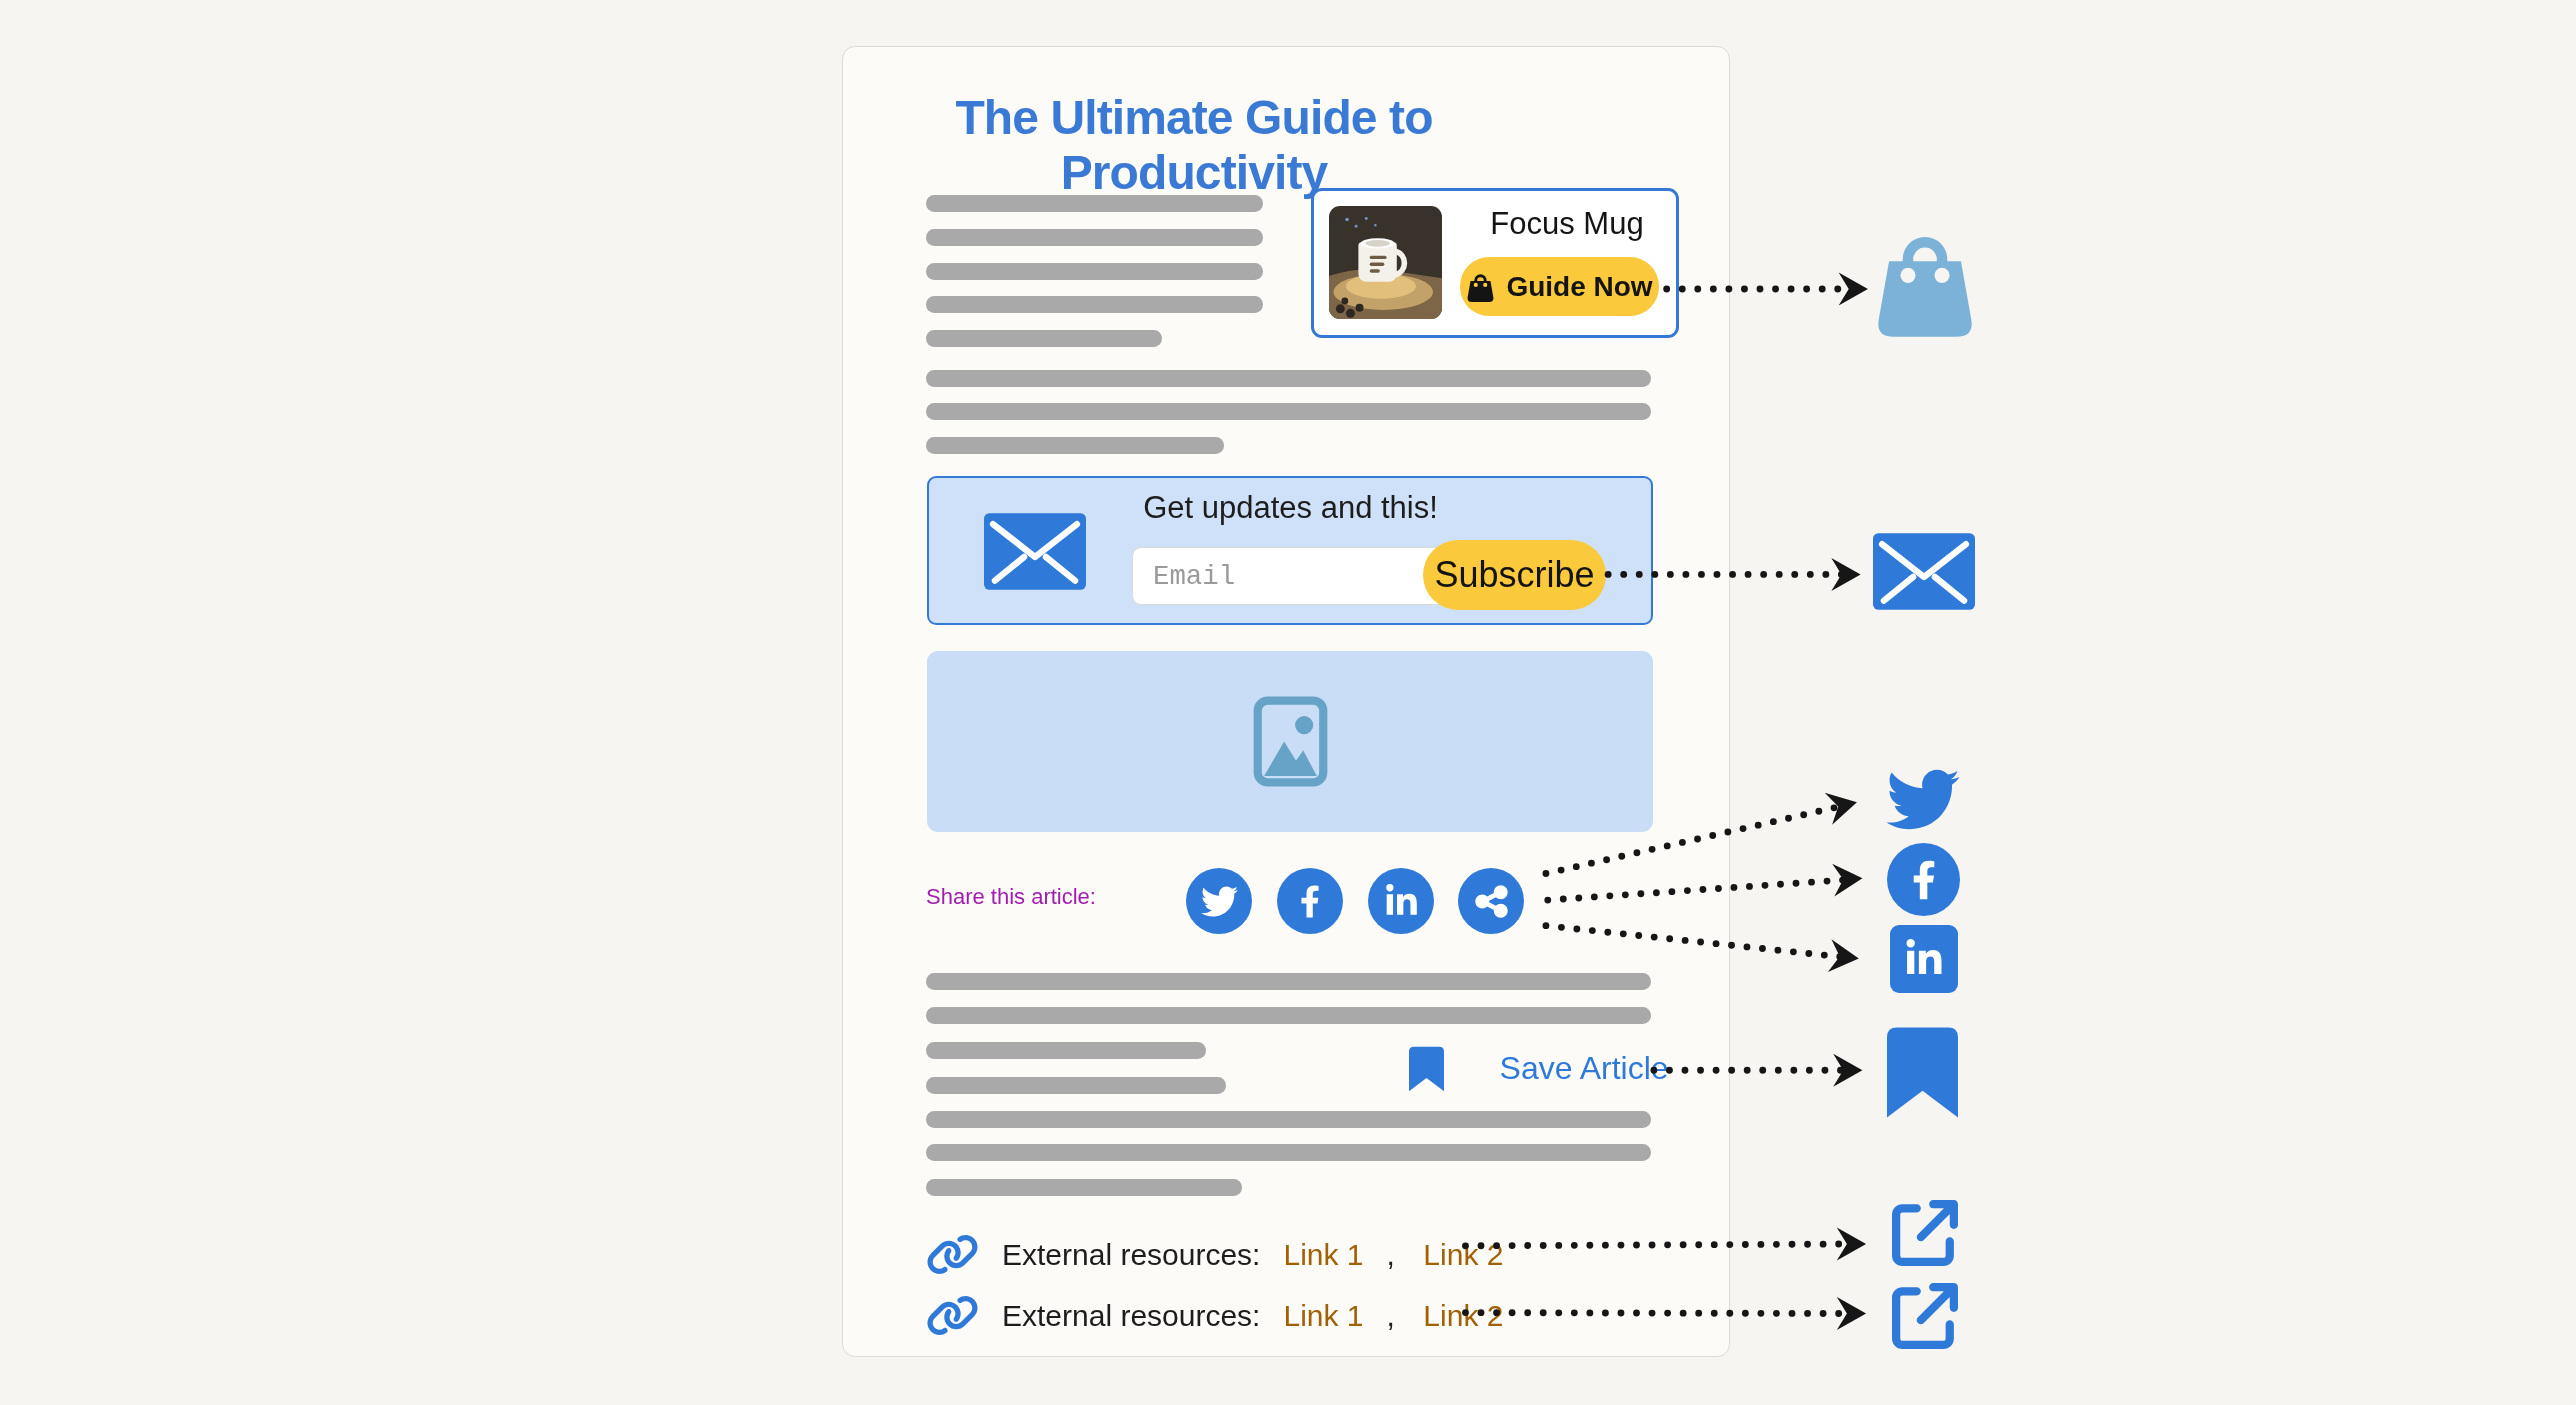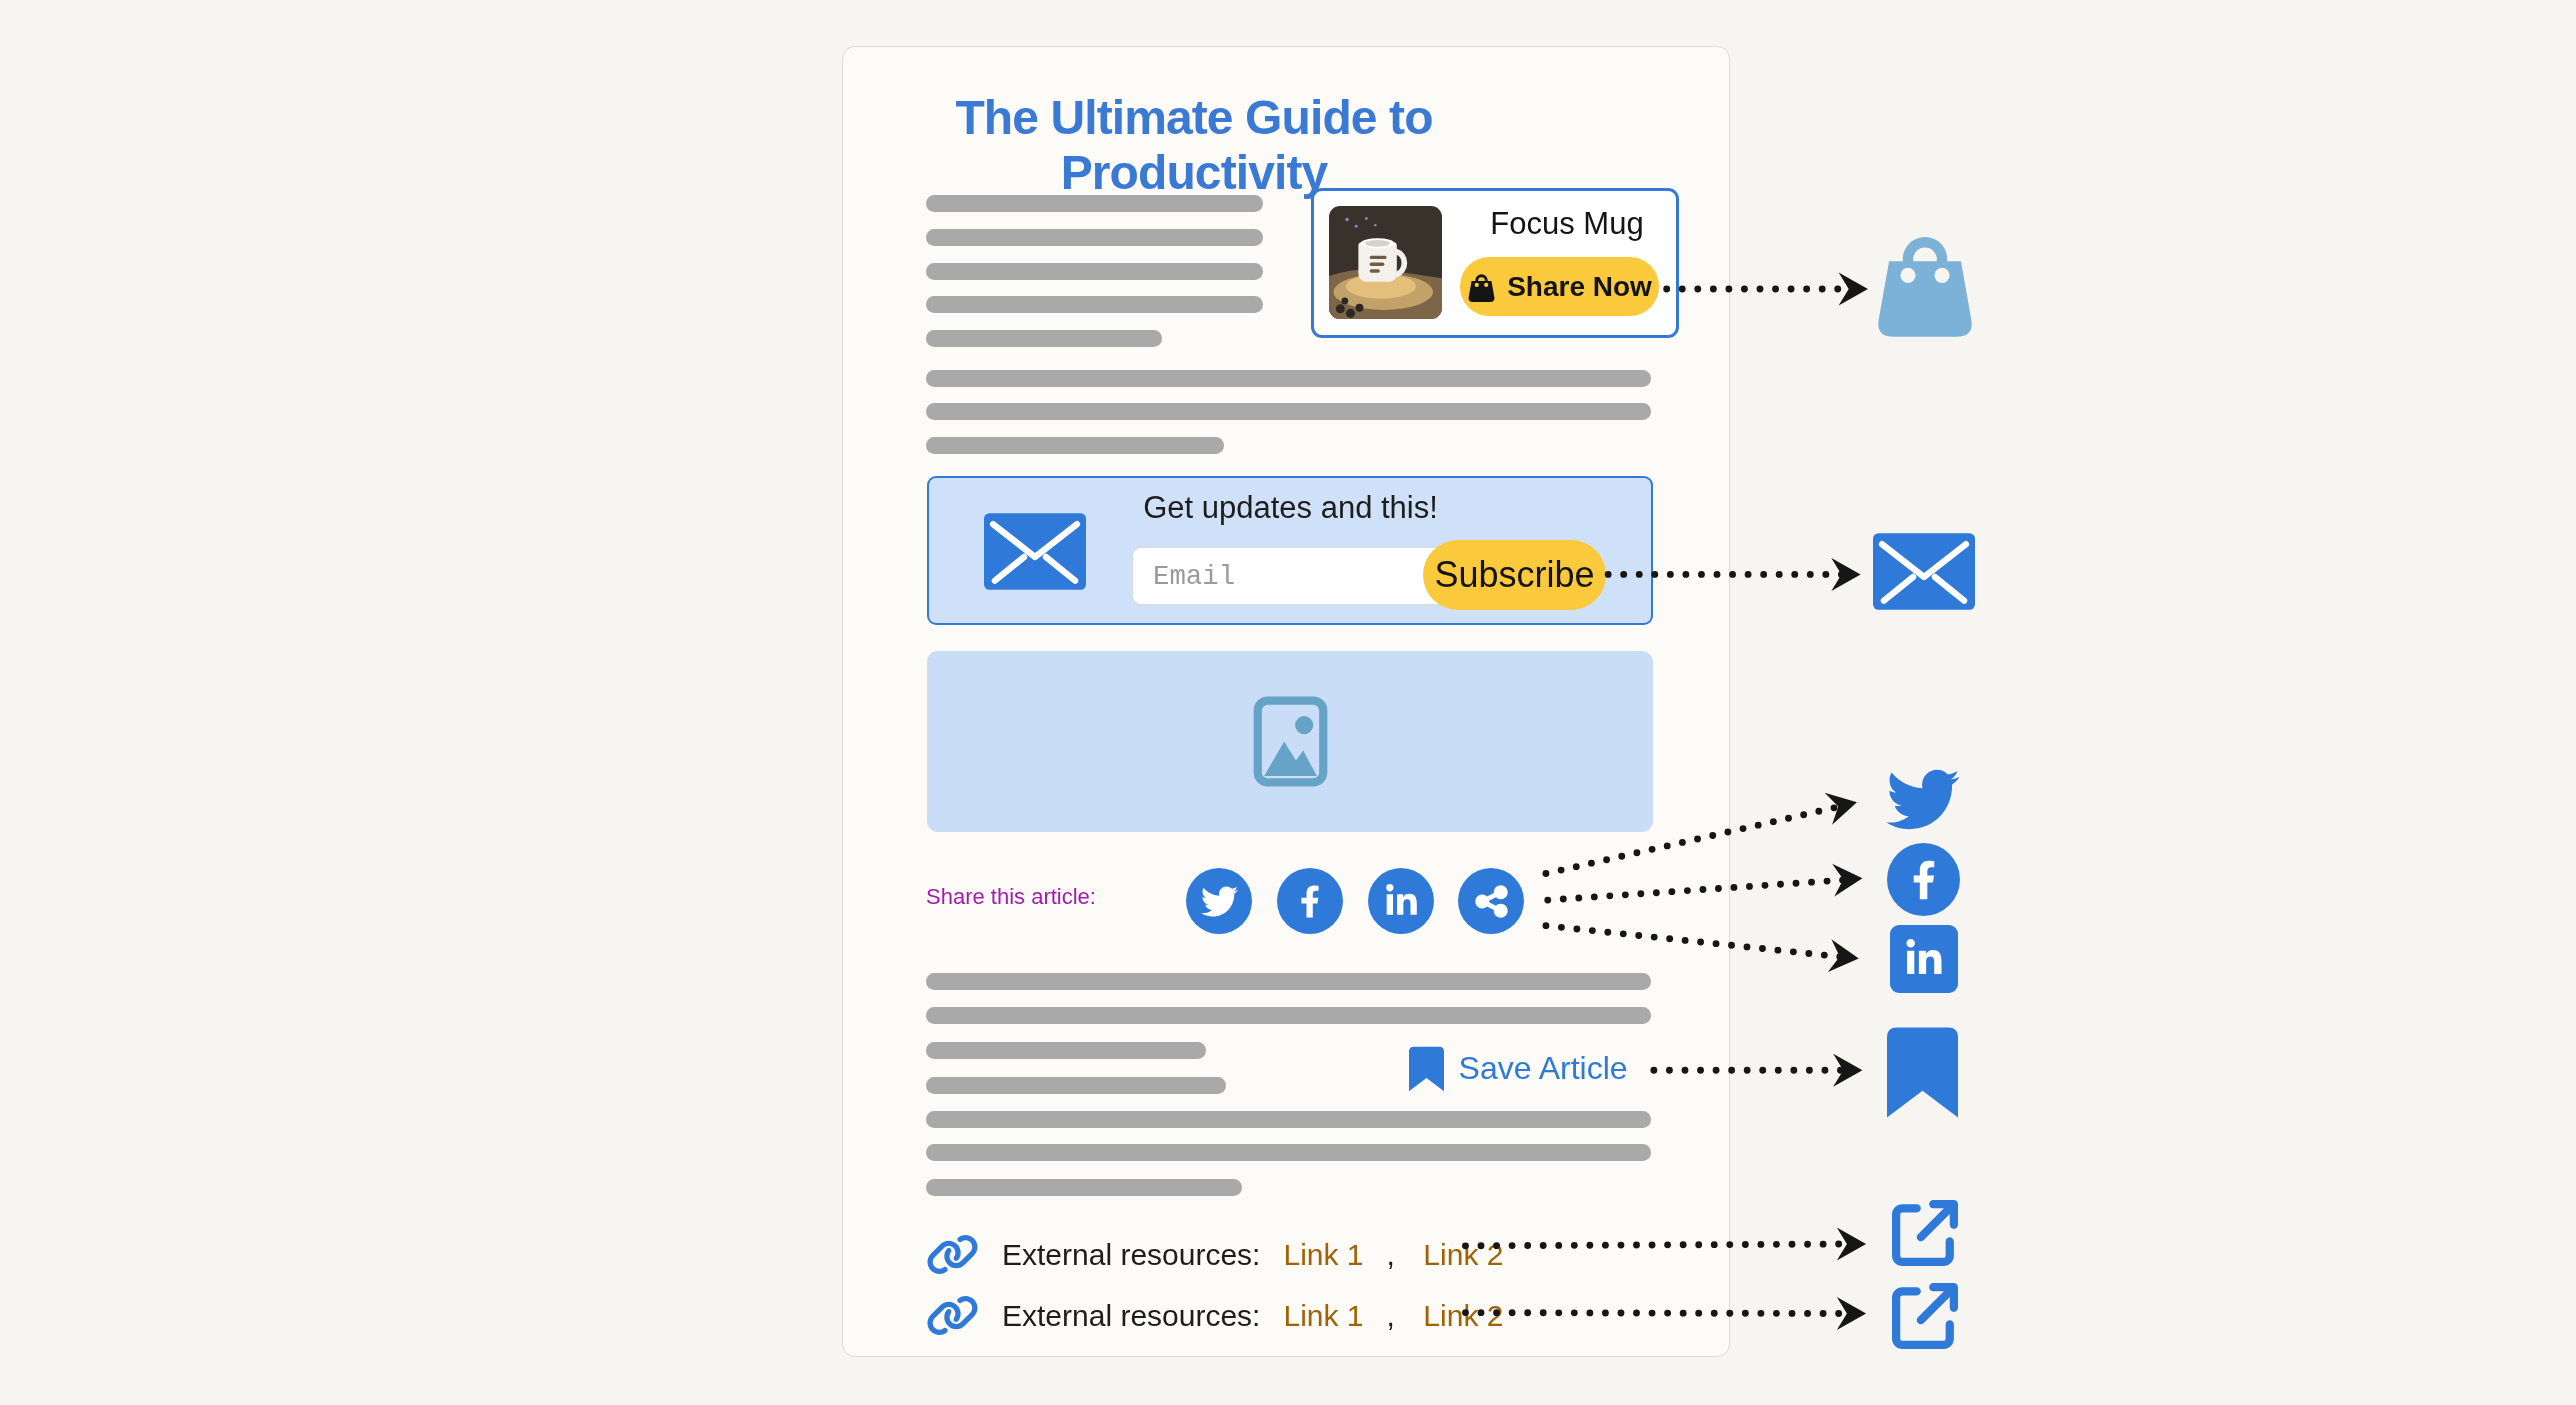--- a/index.html
+++ b/index.html
@@ -73,21 +73,21 @@
   .share-btn{
     position:absolute;width:66px;height:66px;top:868px;border-radius:50%;
     background:#2f7ad8;border:none;cursor:pointer;
     display:flex;align-items:center;justify-content:center;padding:0;
   }
   
   .save-article{
     left:1409px;top:1041px;height:55px;display:flex;align-items:center;gap:14.6px;
     cursor:pointer;background:none;border:none;padding:0;font-family:inherit;
   }
-  .save-label{font-size:32px;color:#2f7ad8;}
+  .save-label{font-size:32px;color:#2f7ad8;margin-left:41px;}
   
   .resource-row{
     left:926px;height:51px;display:flex;align-items:center;gap:23px;
     font-size:30px;white-space:nowrap;
   }
   .resource-row .lbl{color:#1d1d1d;}
   .resource-row a{color:#a16207;text-decoration:none;cursor:pointer;}
   .resource-row .sep{color:#1d1d1d;margin-right:5.5px;}
   .arrows{left:0;top:0;pointer-events:none;}
 </style>
@@ -131,21 +131,21 @@
       </svg>
     </div>
     <div class="product-name">Focus Mug</div>
     <button class="shop-btn">
       <svg width="29" height="33" viewBox="0 0 110 126">
         <path d="M37 56 V40 a18 18 0 0 1 36 0 V56" fill="none" stroke="#141414" stroke-width="11" stroke-linecap="round"></path>
         <path d="M17 42 H93 L104 104 Q107 122 88 122 H22 Q3 122 6 104 Z" fill="#141414"></path>
         <circle cx="37" cy="57" r="8" fill="#fbca3c"></circle>
           <circle cx="73" cy="57" r="8" fill="#fbca3c"></circle>
       </svg>
-      <span>Share Now</span>
+      <span>Guide Now</span>
     </button>
   </div>
 
   <div class="bar" style="left:926px;top:370px;width:725px;"></div>
   <div class="bar" style="left:926px;top:403px;width:725px;"></div>
   <div class="bar" style="left:926px;top:437px;width:298px;"></div>
 
   <div class="abs newsletter">
     <svg class="abs" style="left:55px;top:35px;" width="102" height="77" viewBox="0 0 112 84">
       <rect width="112" height="84" rx="6" fill="#2f7ad8"></rect>

